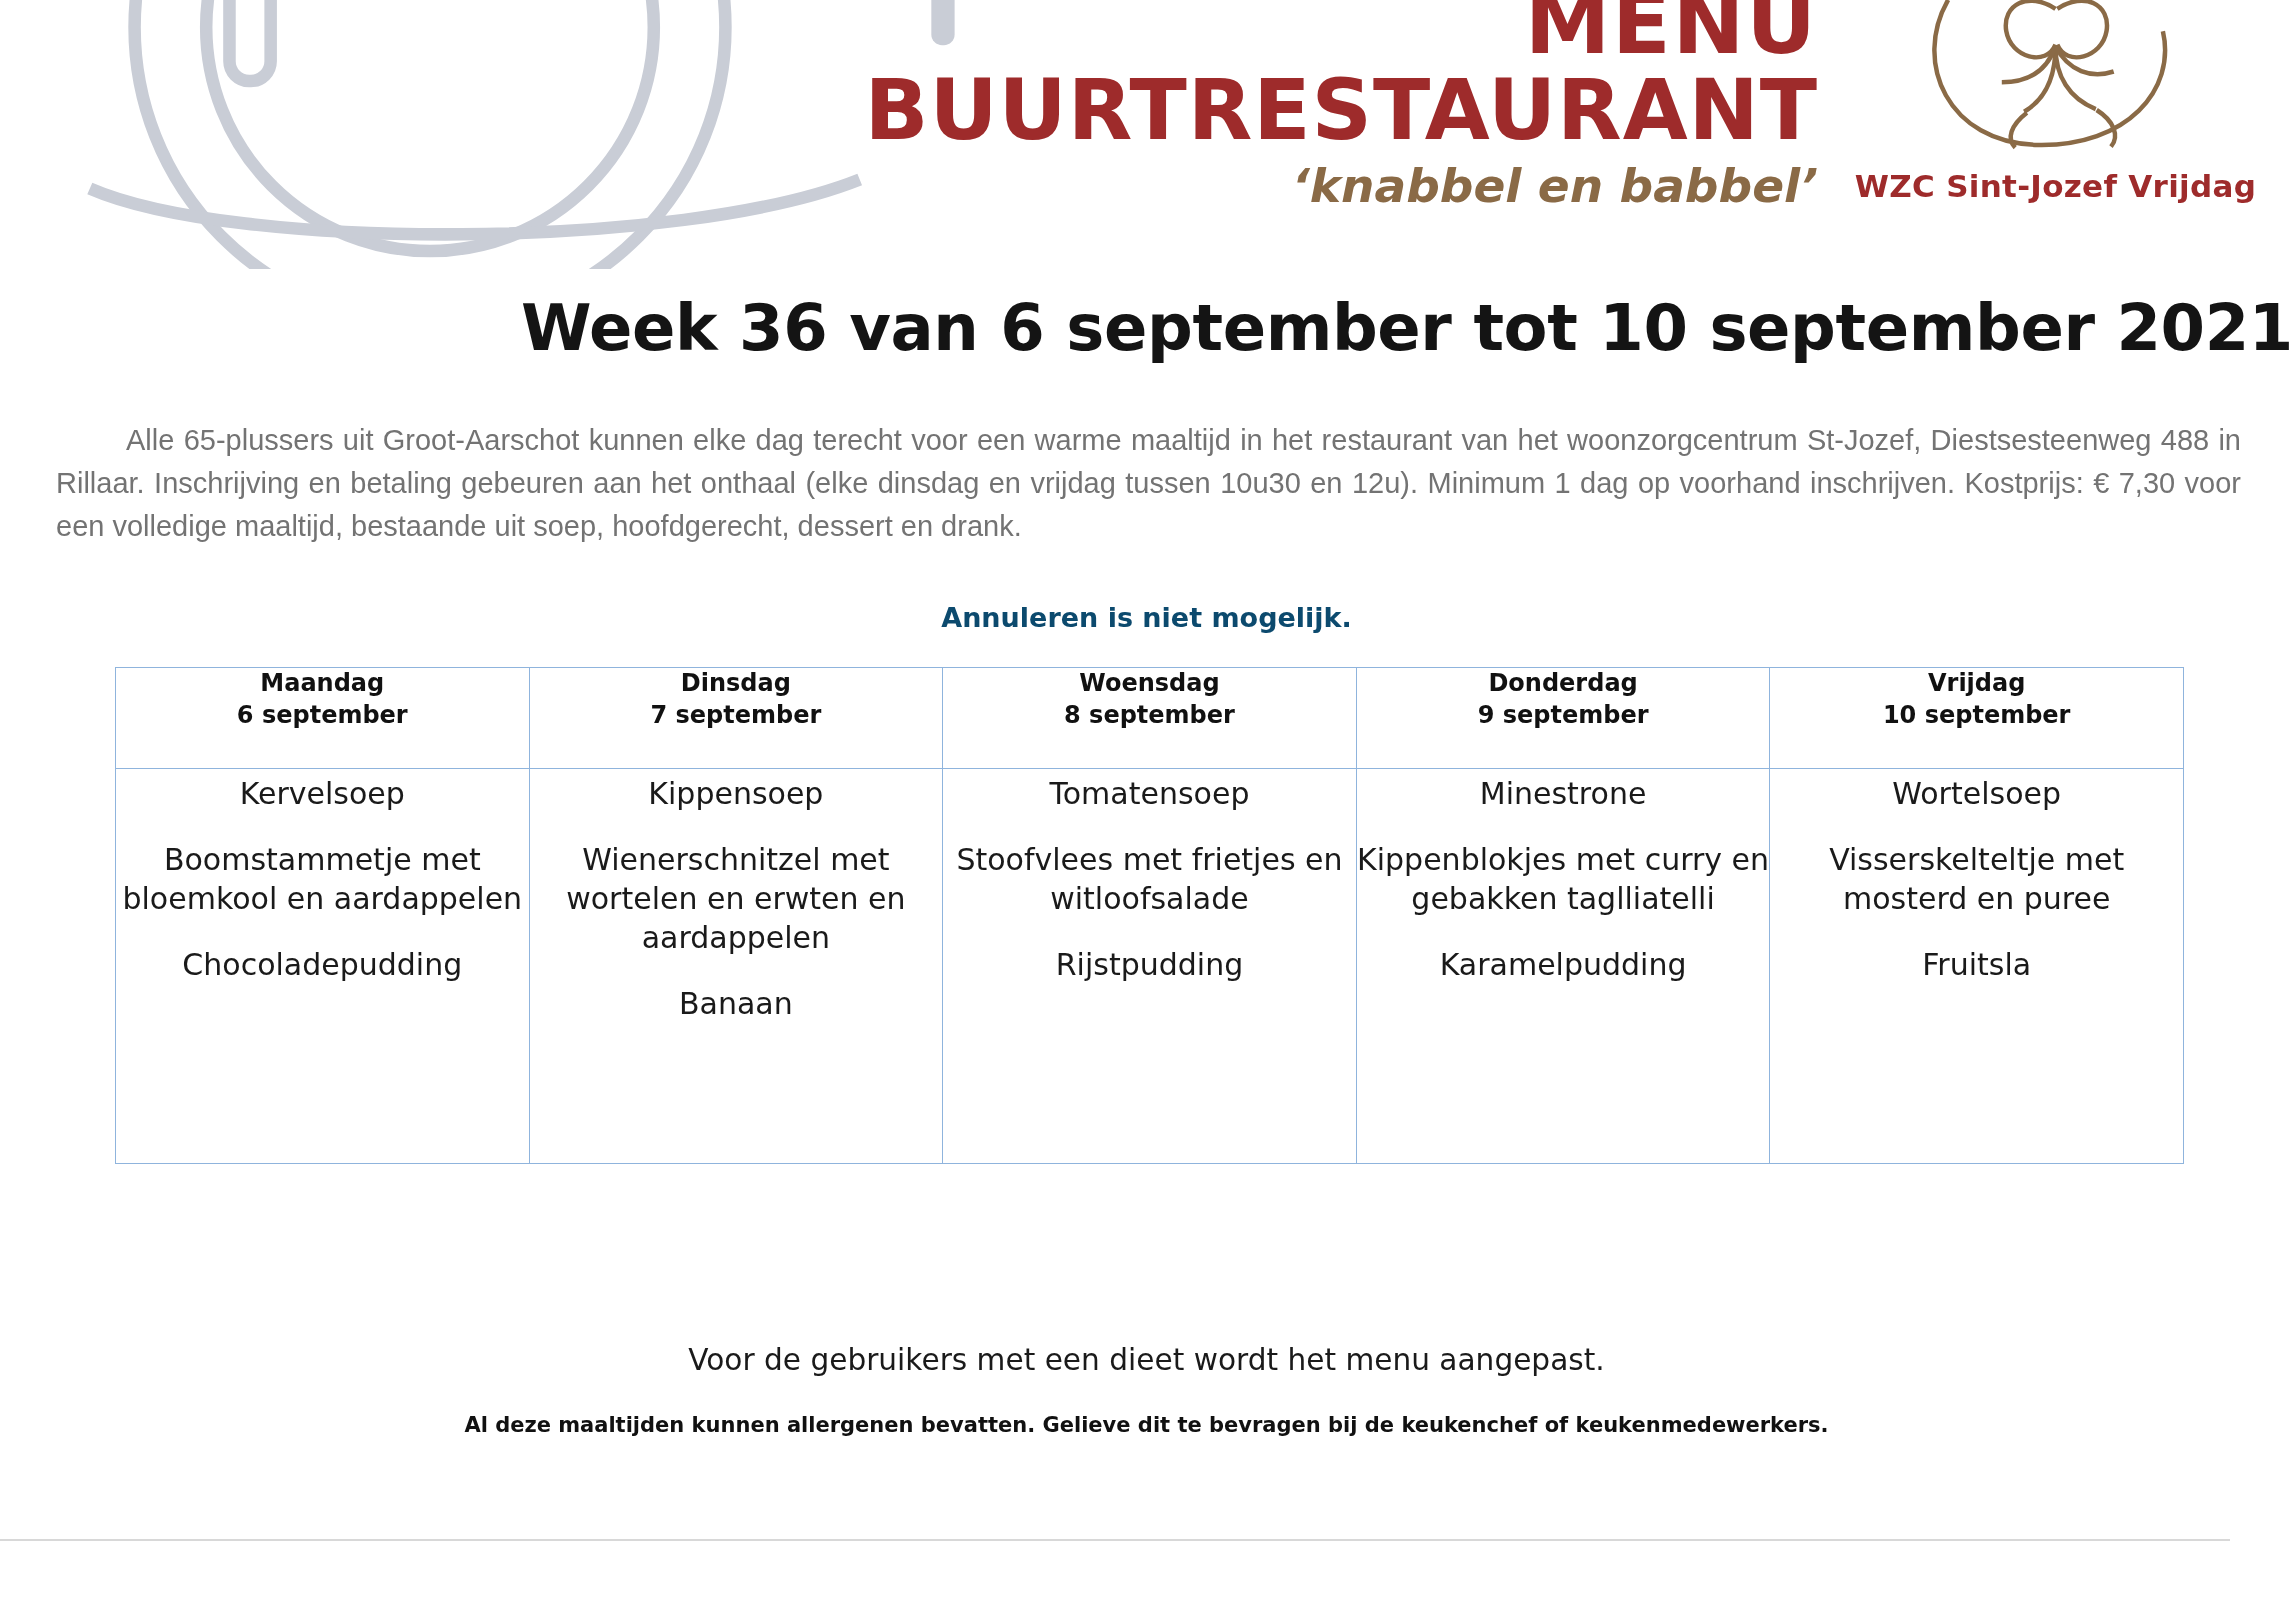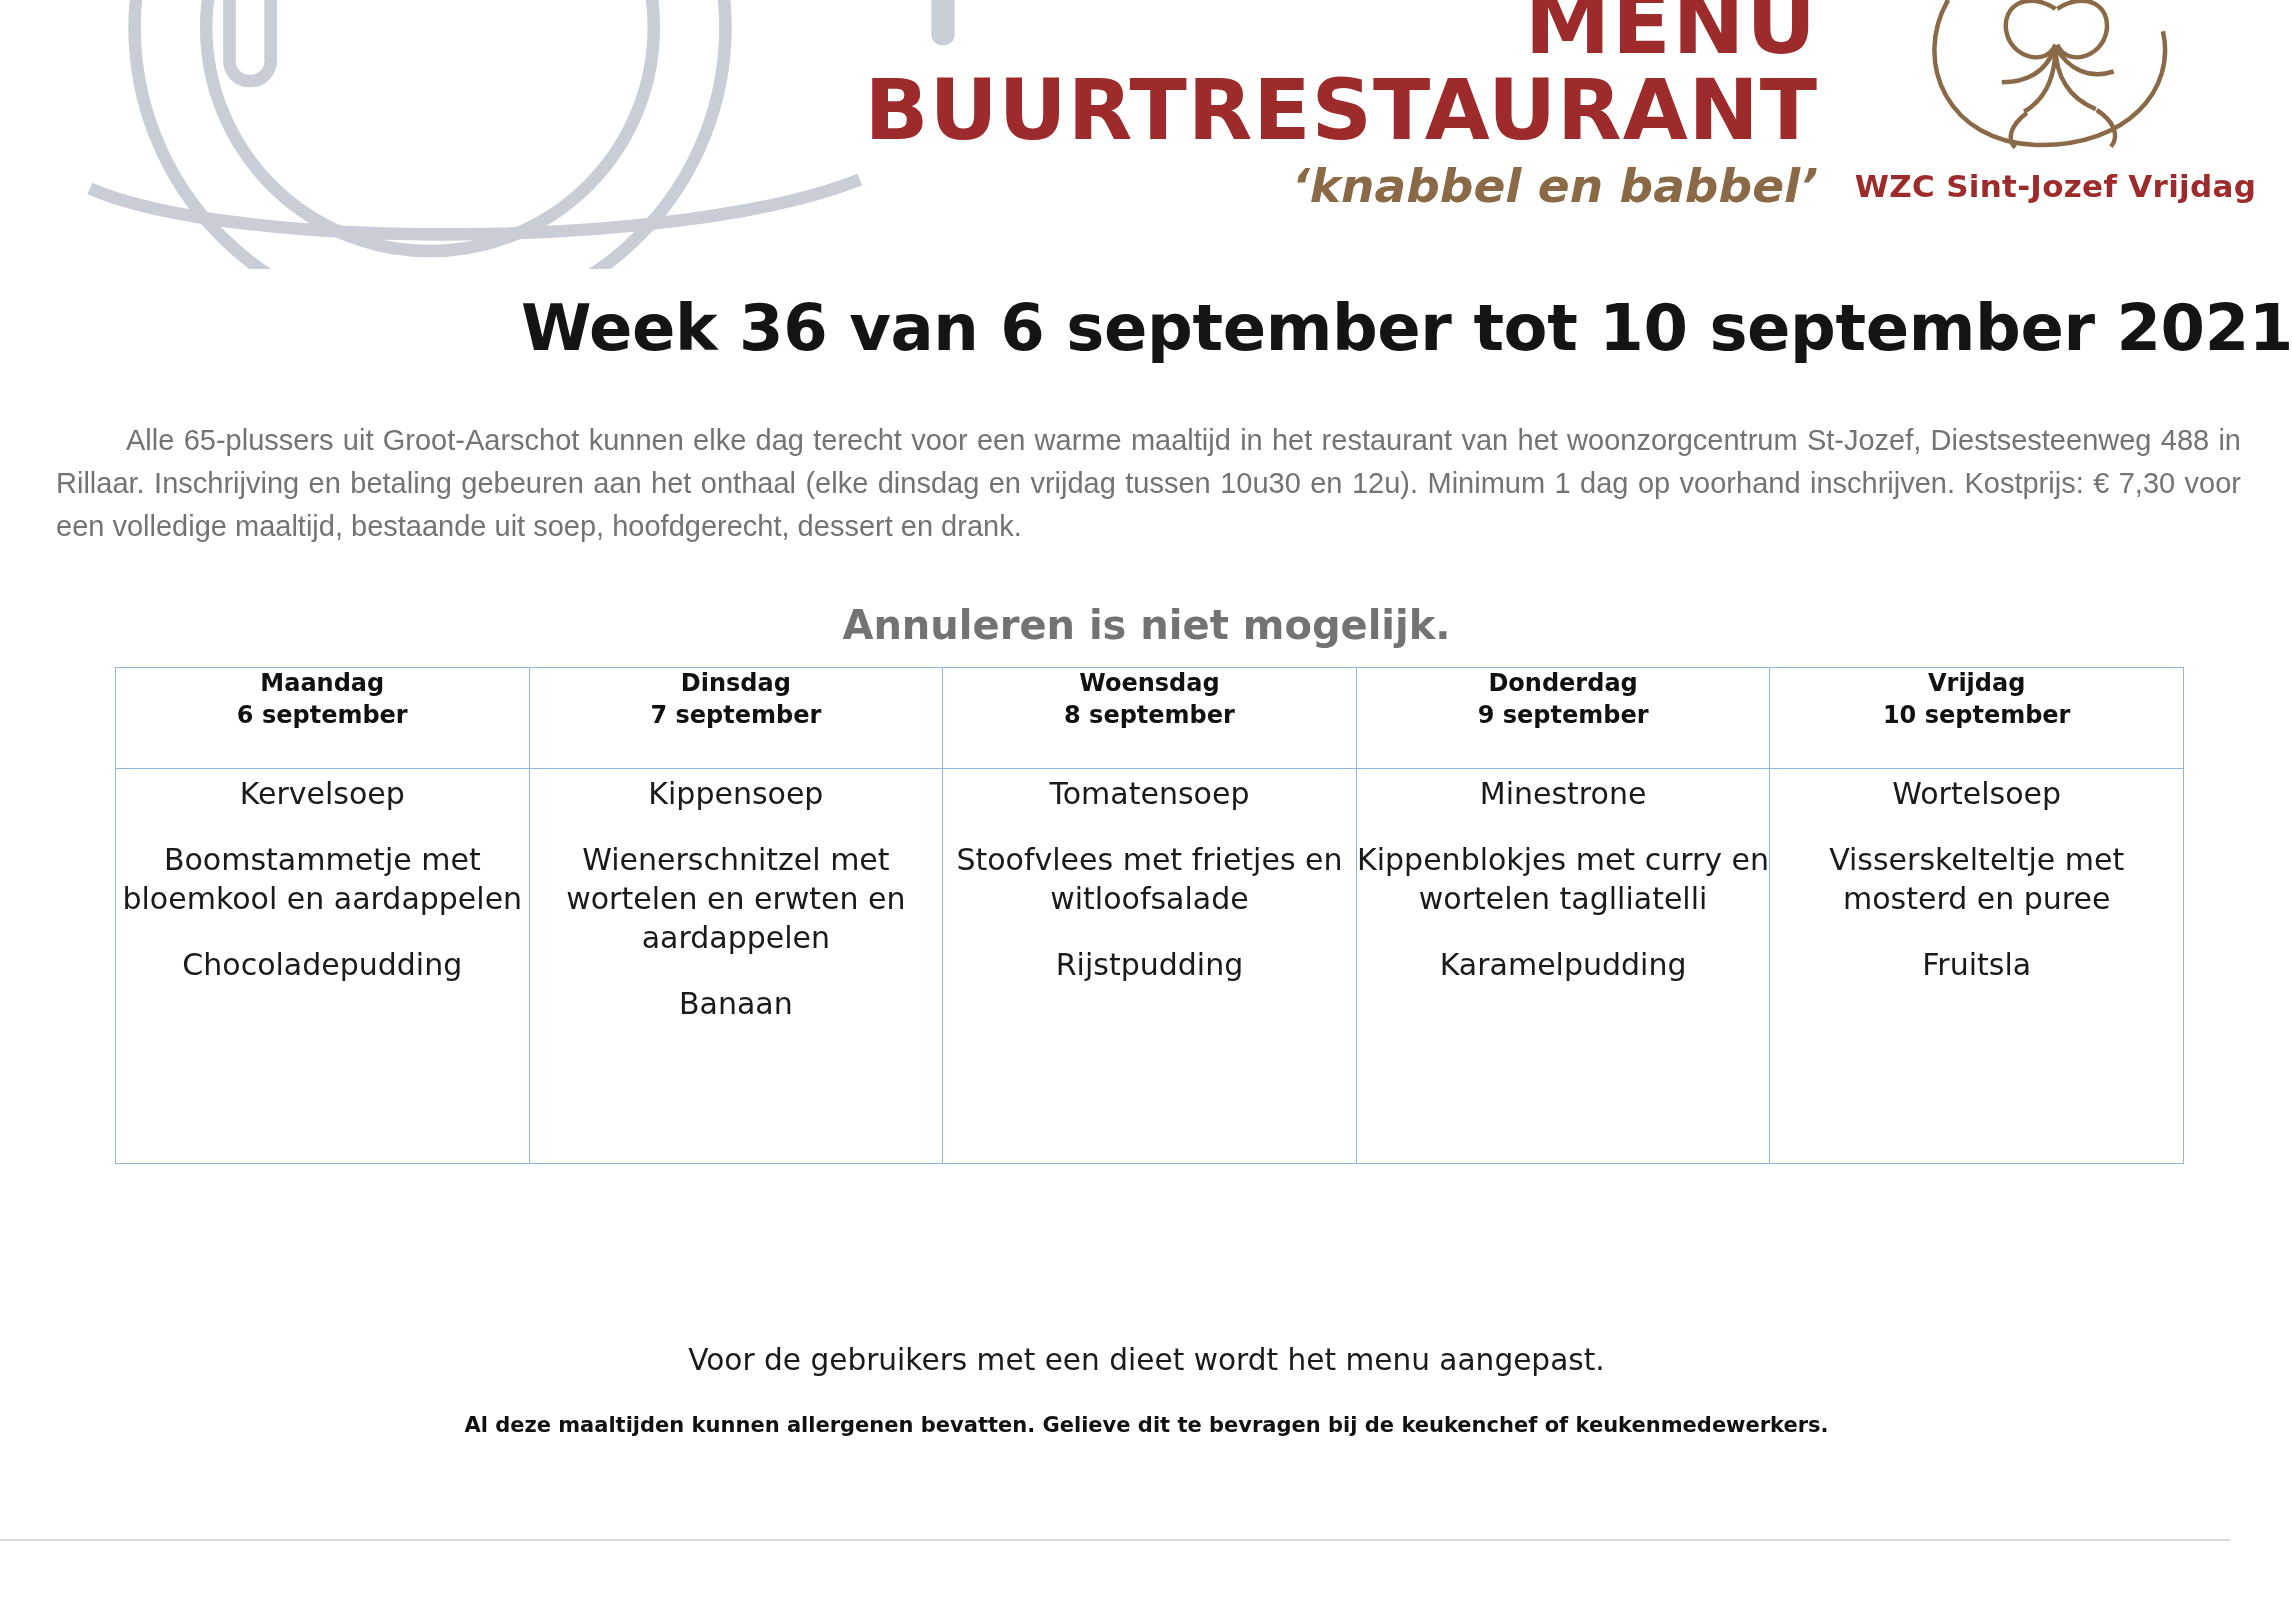--- a/index.html
+++ b/index.html
@@ -114,22 +114,22 @@
   .intro .first-line-indent { padding-left: 70px; }
 
   .no-cancel {
     position: absolute;
     left: 0;
     top: 602px;
     width: 100%;
     text-align: center;
     font-family: "DejaVu Sans", sans-serif;
     font-weight: bold;
-    font-size: 40px;
-    color: #737373;
+    font-size: 27px;
+    color: #0c4a6e;
   }
 
   
   .menu-table {
     position: absolute;
     left: 115px;
     top: 667px;
     width: 2069px;
     border-collapse: collapse;
     table-layout: fixed;
@@ -289,21 +289,21 @@
         <div class="course main">Wienerschnitzel met wortelen en erwten en aardappelen</div>
         <div class="course dessert">Banaan</div>
       </td>
       <td class="day-cell">
         <div class="course soup">Tomatensoep</div>
         <div class="course main">Stoofvlees met frietjes en witloofsalade</div>
         <div class="course dessert">Rijstpudding</div>
       </td>
       <td class="day-cell">
         <div class="course soup">Minestrone</div>
-        <div class="course main">Kippenblokjes met curry en wortelen taglliatelli</div>
+        <div class="course main">Kippenblokjes met curry en gebakken taglliatelli</div>
         <div class="course dessert">Karamelpudding</div>
       </td>
       <td class="day-cell">
         <div class="course soup">Wortelsoep</div>
         <div class="course main">Visserskelteltje met mosterd en puree</div>
         <div class="course dessert">Fruitsla</div>
       </td>
     </tr>
   </tbody>
 </table>

